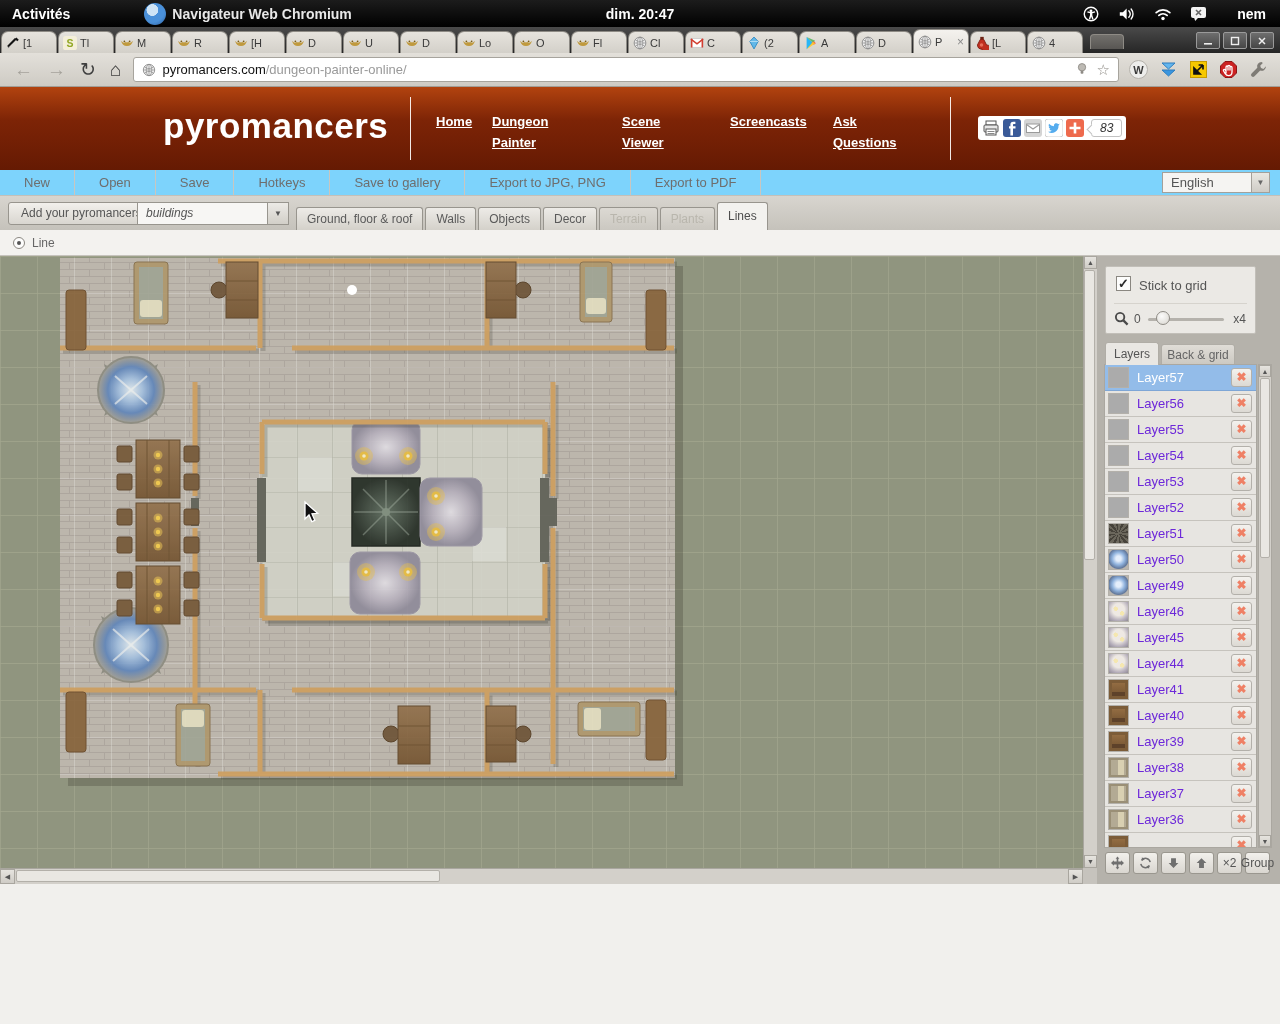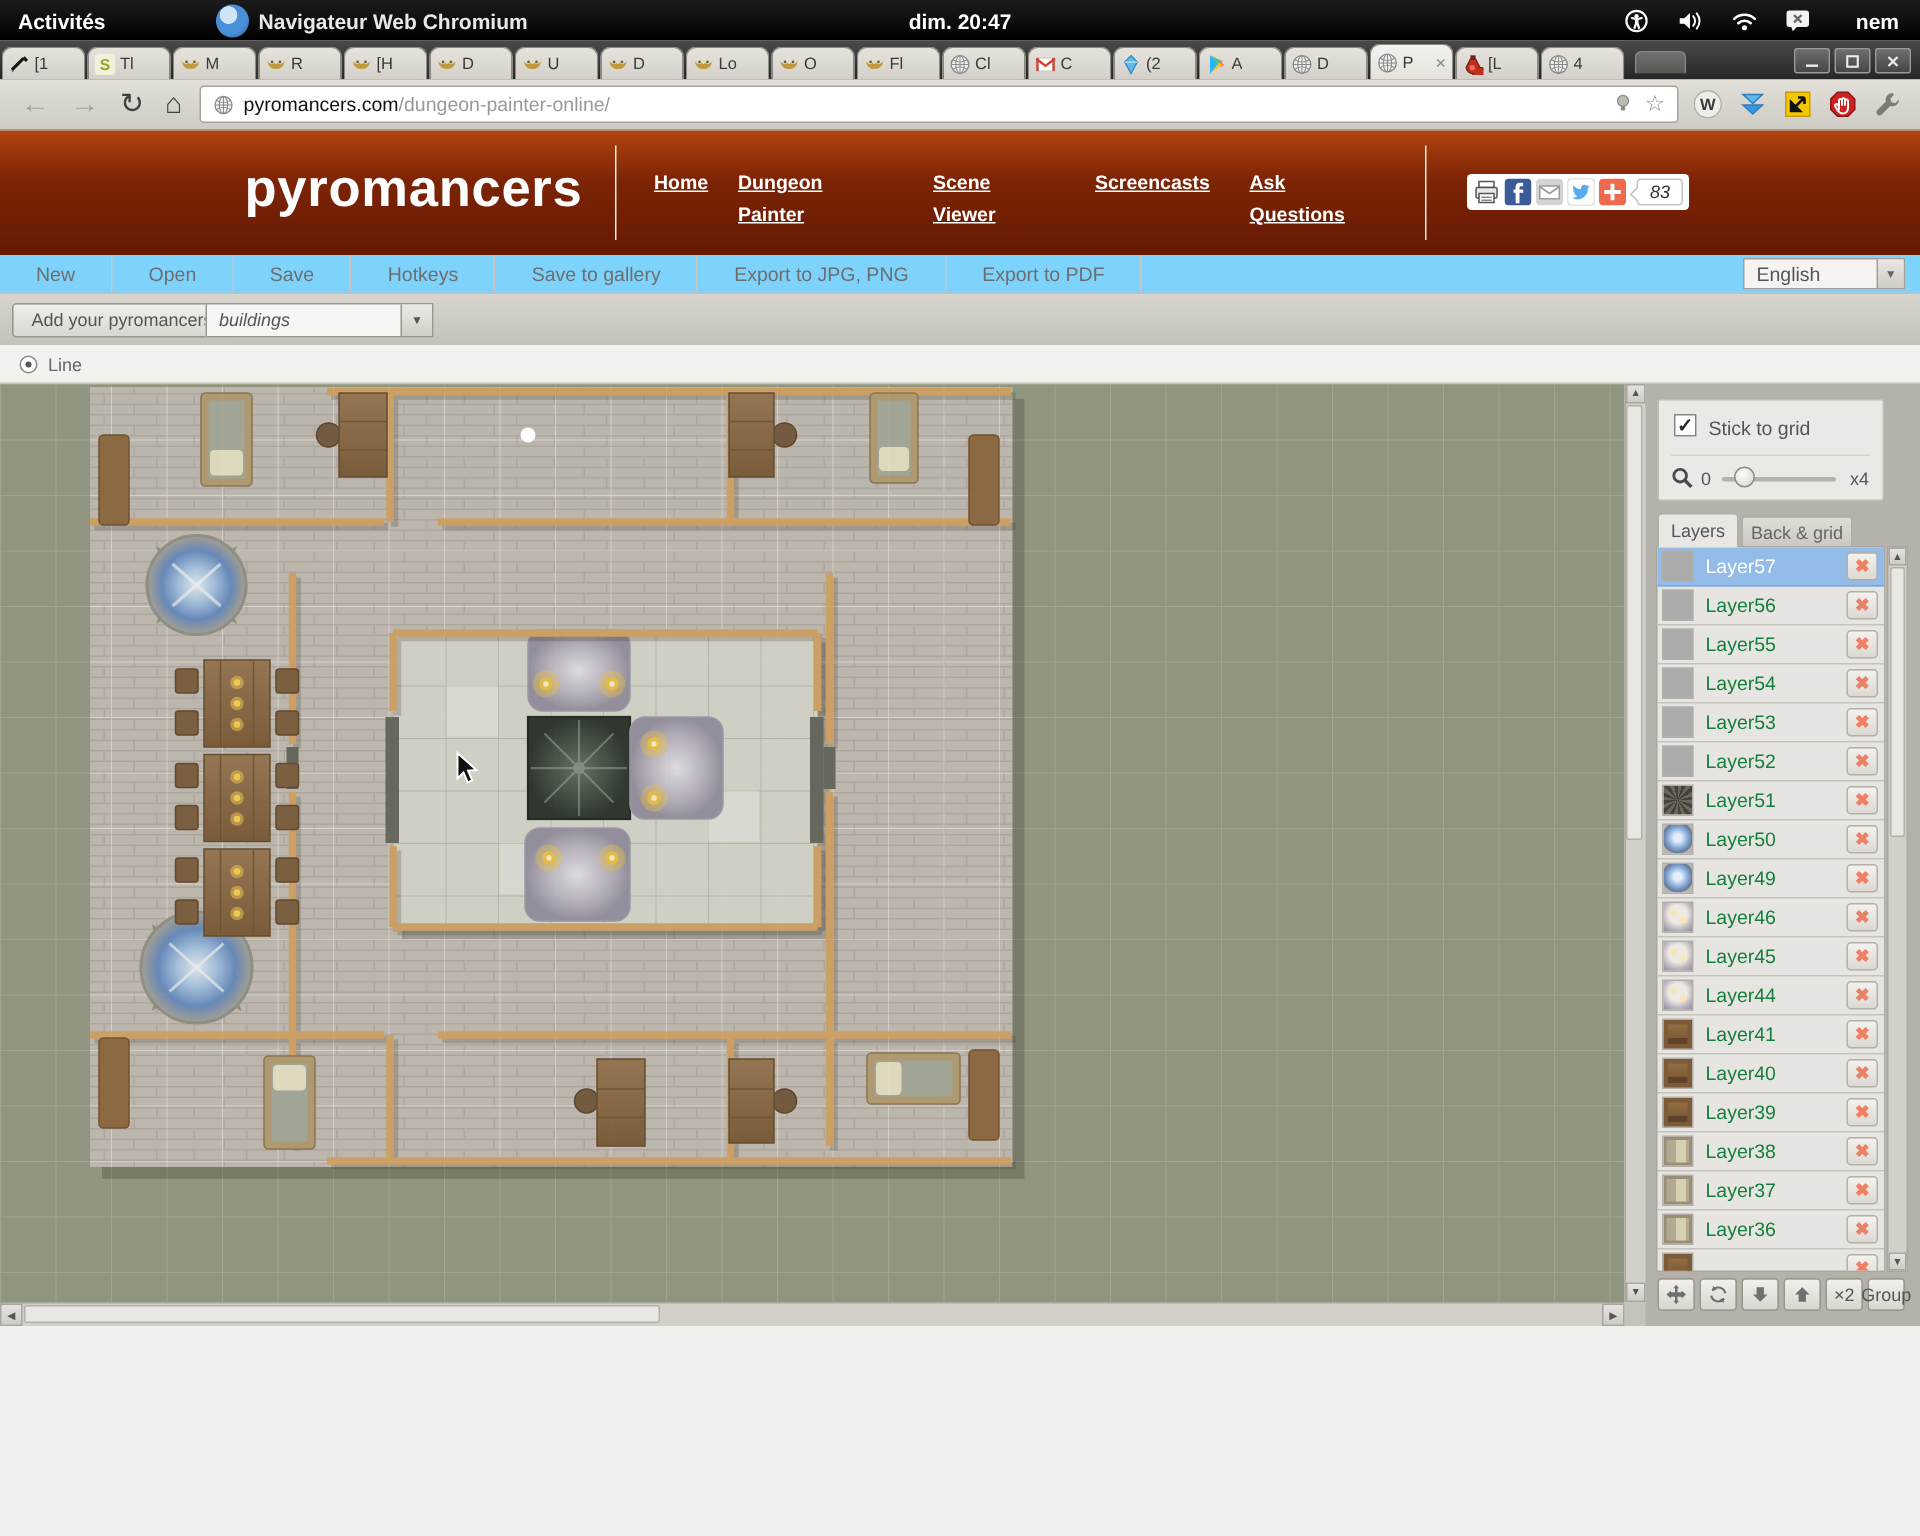--- a/index.html
+++ b/index.html
@@ -101,21 +101,21 @@
   #zoomtrack{position:absolute;left:42px;top:51px;width:76px;height:3px;background:#b5b2ac;border-radius:2px;}
   #zoomthumb{position:absolute;left:50px;top:44px;width:14px;height:14px;border-radius:50%;background:radial-gradient(circle at 40% 35%,#fbfbfa,#d8d5cf);border:1px solid #8f8c86;}
   #zoomfactor{position:absolute;right:9px;top:45px;font-size:12px;color:#555;}
   .ptab{position:absolute;border:1px solid #b0ada6;font-size:12px;color:#555;text-align:center;}
   #ptab-layers{left:1105px;top:86px;width:54px;height:23px;background:#e9e7e3;border-bottom:none;border-radius:3px 3px 0 0;line-height:22px;z-index:2;}
   #ptab-back{left:1161px;top:88px;width:74px;height:21px;background:linear-gradient(#e0ddd7,#ccc9c2);border-radius:3px 3px 0 0;line-height:20px;color:#666;}
   #layerlist{position:absolute;left:1104px;top:108px;width:153px;height:484px;border:1px solid #aaa7a0;background:#e7e5e1;overflow:hidden;}
   .lrow{height:26px;border-bottom:1px solid #c6c3bd;display:flex;align-items:center;padding-left:3px;}
   .lrow.selected{background:#93bce9;border-bottom-color:#7ea6d6;}
   .lthumb{width:21px;height:21px;border:1px solid #b3b0aa;margin-right:8px;flex:0 0 auto;}
-  .lname{flex:1;font-size:13px;color:#15803d;}
+  .lname{flex:1;font-size:13px;color:#6d28d9;}
   .lrow.selected .lname{color:#fff;}
   .ldel{width:21px;height:19px;margin-right:4px;border:1px solid #b3b0aa;border-radius:3px;background:linear-gradient(#f4f2ee,#dcd9d3);color:#ef8065;font-size:12px;font-weight:bold;line-height:17px;text-align:center;flex:0 0 auto;}
   .th-gray{background:#ababab;}
   .th-starburst{background:repeating-conic-gradient(#6b675c 0 15deg,#46423a 15deg 30deg);}
   .th-orb{background:radial-gradient(circle at 50% 45%,#e4eefb 0 18%,#8fb2dd 45%,#63799c 70%,#b9b5ae 78%);}
   .th-fountain{background:radial-gradient(circle at 35% 35%,#f5e7b0 0 12%,transparent 13%),radial-gradient(circle at 70% 60%,#f5e7b0 0 12%,transparent 13%),radial-gradient(circle at 50% 40%,#eee9e3 0 40%,#b2abb8 75%,#8f8a94);}
   .th-desk{background:linear-gradient(#9a7246,#6e4f2e),linear-gradient(#8a6a44,#8a6a44);box-shadow:inset 0 0 0 3px #7c5c38,inset 0 -7px 0 #5e422a;}
   .th-bed{background:linear-gradient(90deg,#b3aa94 0 45%,#d9d0b2 45% 80%,#b3aa94 80%);box-shadow:inset 0 0 0 2px #9a8f76;}
   #listscroll{position:absolute;left:1258px;top:108px;width:14px;height:484px;background:#d3d0ca;border:1px solid #aaa7a0;}
   #listthumb{position:absolute;left:1px;top:13px;width:10px;height:180px;background:#e9e7e2;border:1px solid #b3b0a9;border-radius:2px;}
@@ -447,20 +447,29 @@
       <span class="larrow">▼</span>
     </div>
   </div>
 
   <div id="tooltabs">
     <div id="addcollection">Add your pyromancers</div>
     <div id="collectionbox">
       <span class="cval">buildings</span>
       <span class="carrow">▼</span>
     </div>
+    <div id="cattabs">
+        <div class="cattab">Ground, floor &amp; roof</div>
+        <div class="cattab">Walls</div>
+        <div class="cattab">Objects</div>
+        <div class="cattab">Decor</div>
+        <div class="cattab disabled">Terrain</div>
+        <div class="cattab disabled">Plants</div>
+        <div class="cattab active">Lines</div>
+      </div>
   </div>
 
   <div id="optionsrow">
     <span id="radioline"></span>
     <span id="radiolabel">Line</span>
   </div>
 
   <div id="main">
     <div id="canvaswrap">
       <svg width="1083" height="612" viewBox="0 0 1083 612">

